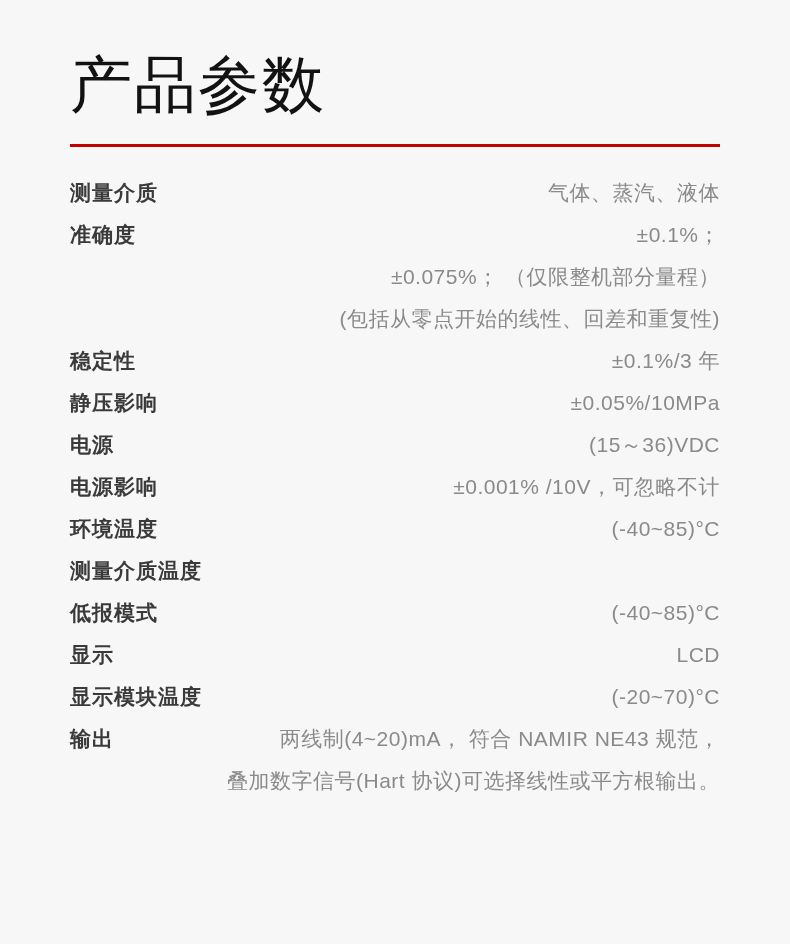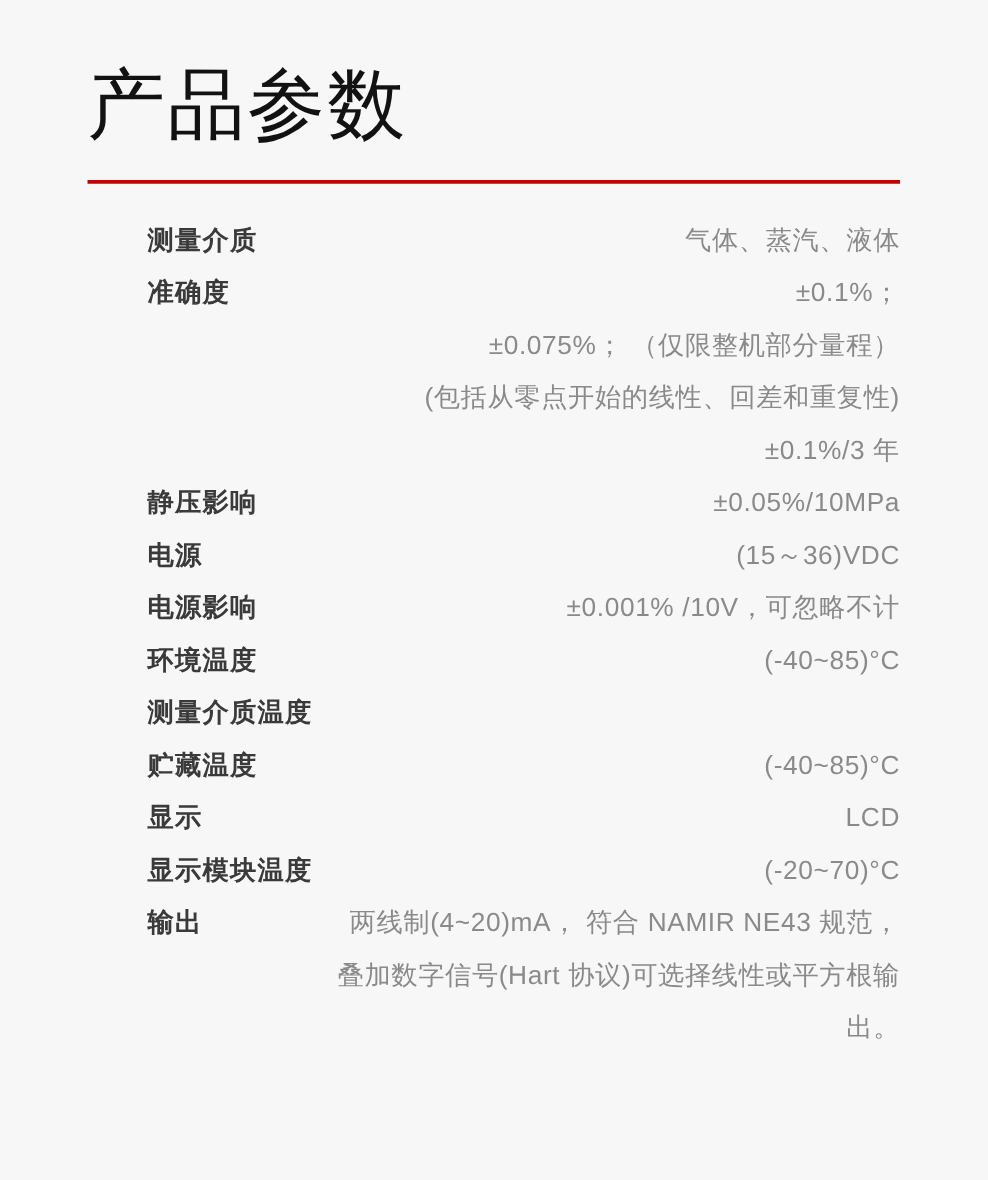--- a/index.html
+++ b/index.html
@@ -32,21 +32,20 @@
     width: 100%;
     height: 3px;
     background: #c20000;
   }
   .spec-list {
     margin-top: 25px;
   }
   .spec-row {
     display: flex;
     align-items: flex-start;
-    margin-left: 48px;
   }
   .spec-label {
     flex: 0 0 143px;
     width: 143px;
     font-size: 21px;
     line-height: 42px;
     font-weight: 600;
     letter-spacing: 1px;
     color: #3a3a3a;
     white-space: nowrap;
@@ -79,20 +78,21 @@
       </div>
       <div class="spec-row">
         <div class="spec-label">准确度</div>
         <div class="spec-value">
           <div class="spec-value-line">±0.1%；</div>
           <div class="spec-value-line">±0.075%； （仅限整机部分量程）</div>
           <div class="spec-value-line">(包括从零点开始的线性、回差和重复性)</div>
         </div>
       </div>
       <div class="spec-row">
+        <div class="spec-label">稳定性</div>
         <div class="spec-value">
           <div class="spec-value-line">±0.1%/3 年</div>
         </div>
       </div>
       <div class="spec-row">
         <div class="spec-label">静压影响</div>
         <div class="spec-value">
           <div class="spec-value-line">±0.05%/10MPa</div>
         </div>
       </div>
@@ -111,21 +111,21 @@
       <div class="spec-row">
         <div class="spec-label">环境温度</div>
         <div class="spec-value">
           <div class="spec-value-line">(-40~85)°C</div>
         </div>
       </div>
       <div class="spec-row">
         <div class="spec-label">测量介质温度</div>
       </div>
       <div class="spec-row">
-        <div class="spec-label">贮藏温度</div>
+        <div class="spec-label">低报模式</div>
         <div class="spec-value">
           <div class="spec-value-line">(-40~85)°C</div>
         </div>
       </div>
       <div class="spec-row">
         <div class="spec-label">显示</div>
         <div class="spec-value">
           <div class="spec-value-line"> LCD</div>
         </div>
       </div>

